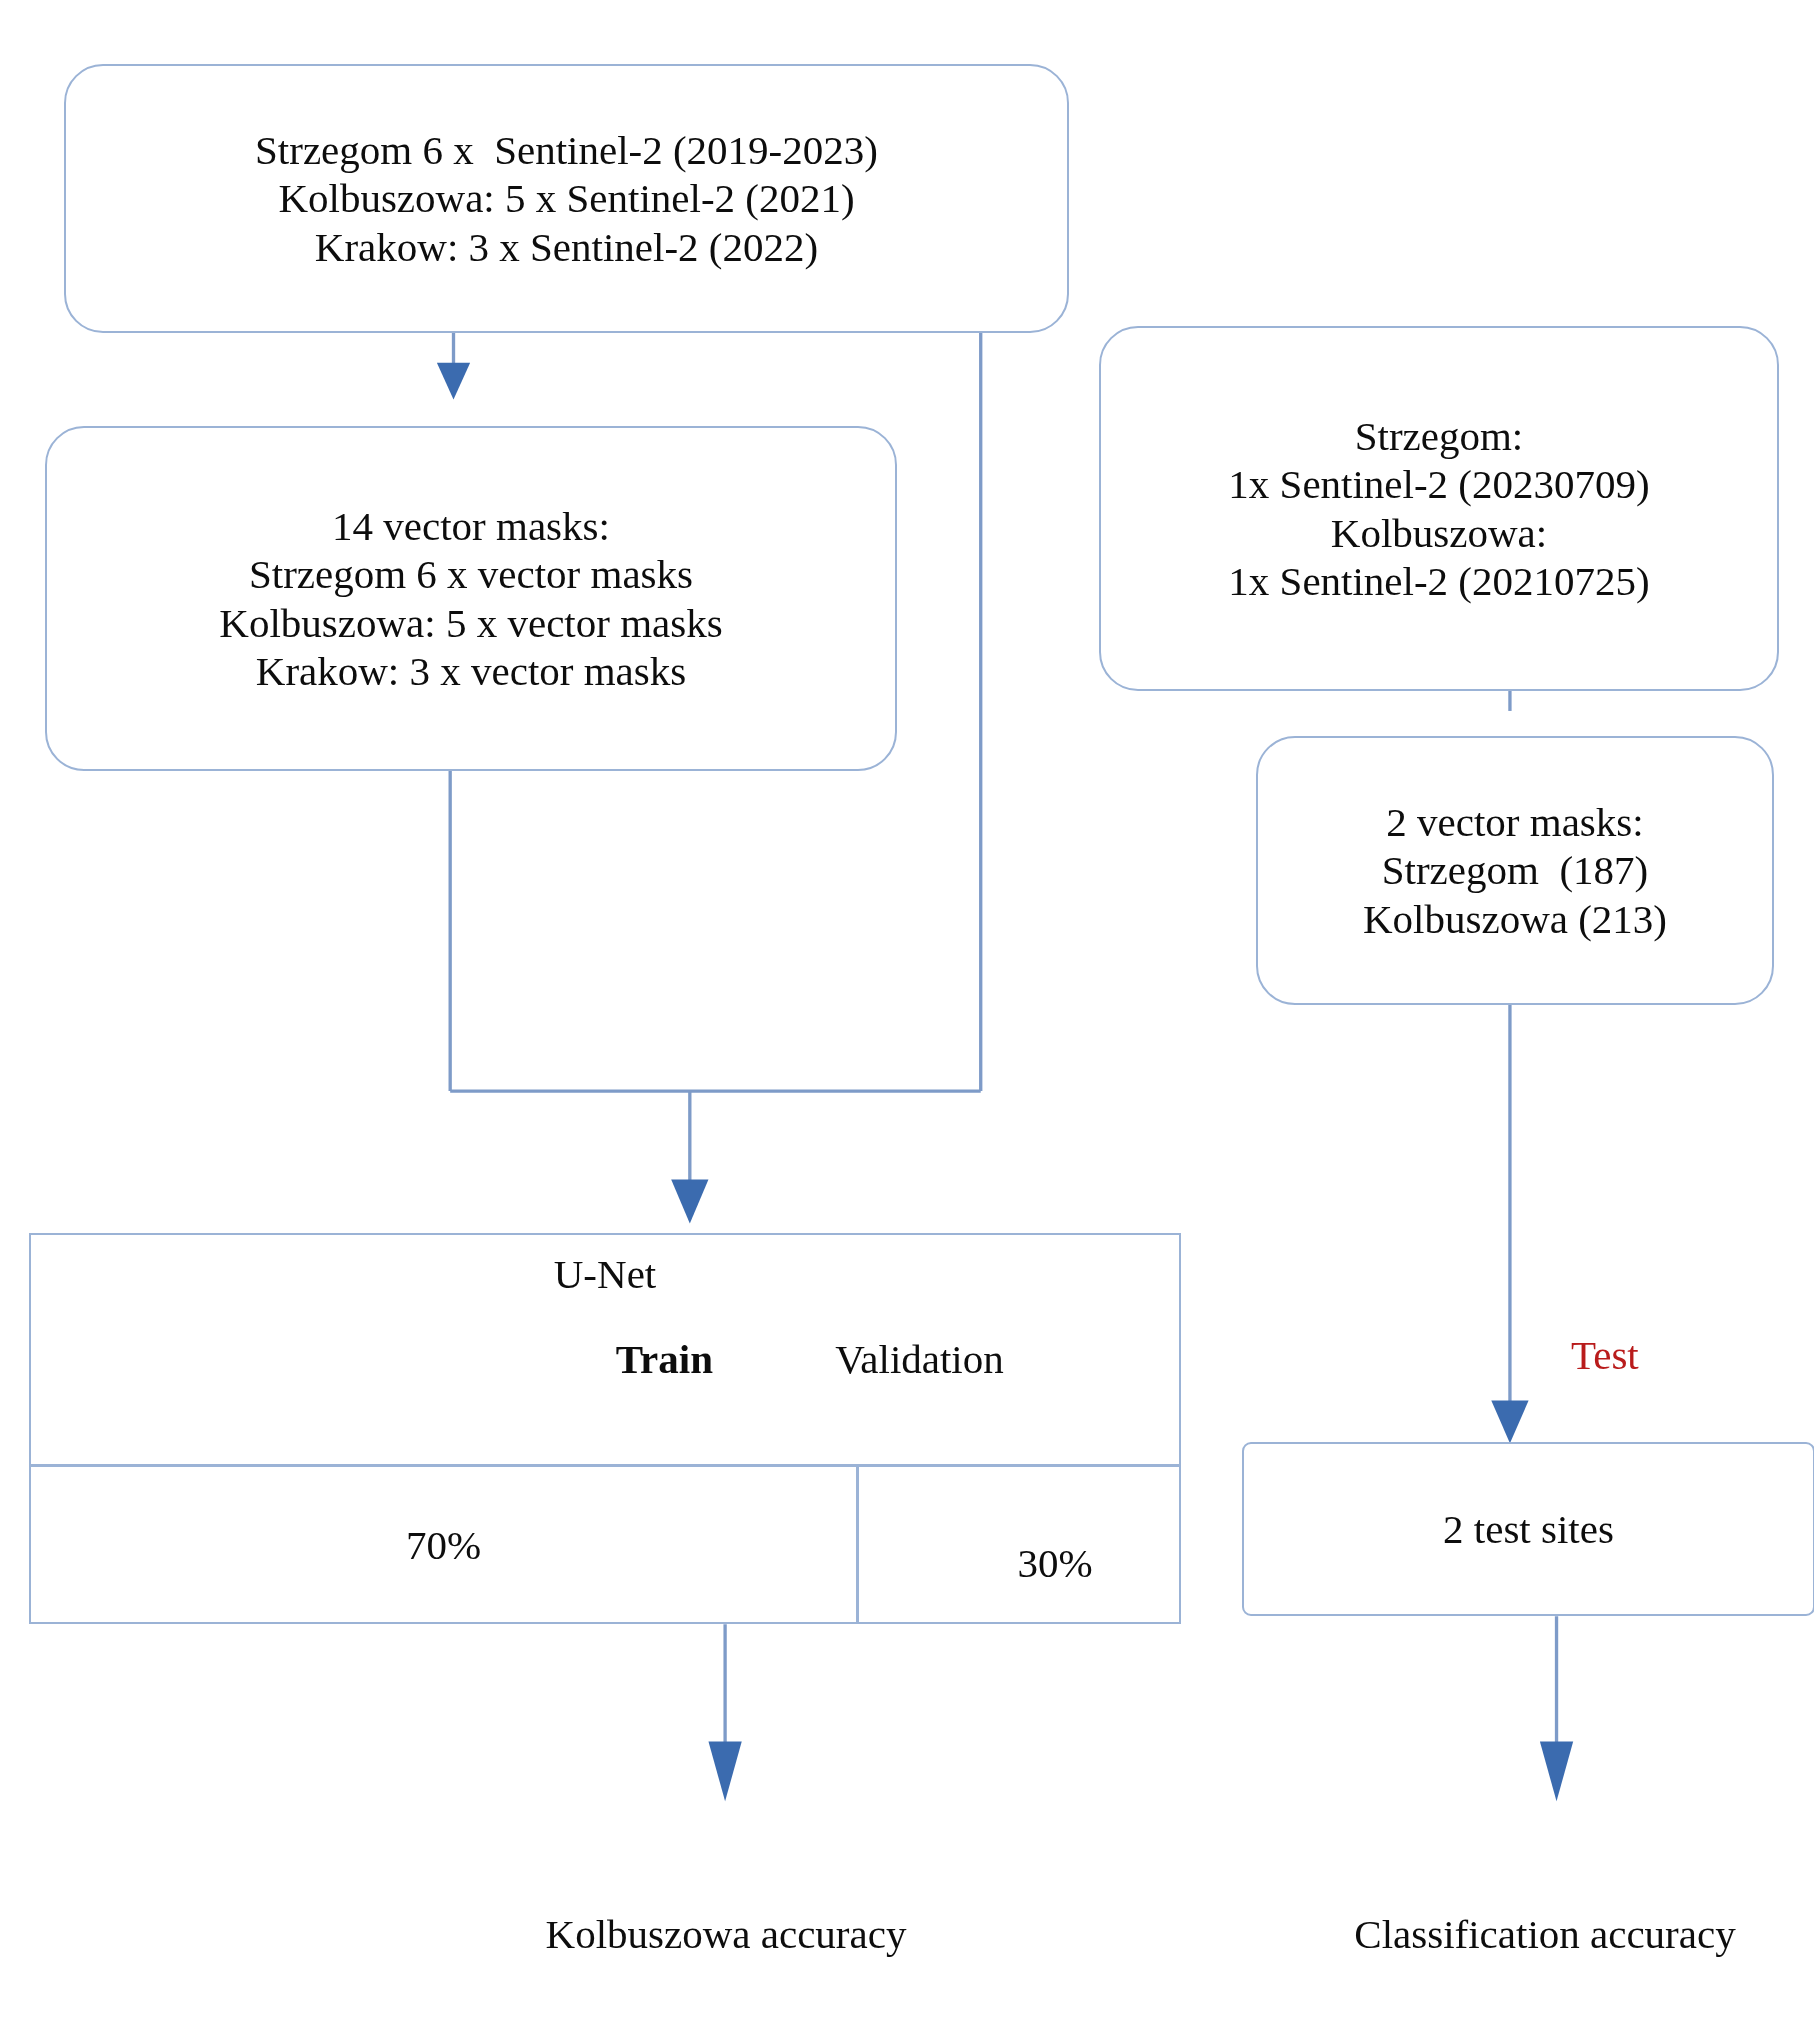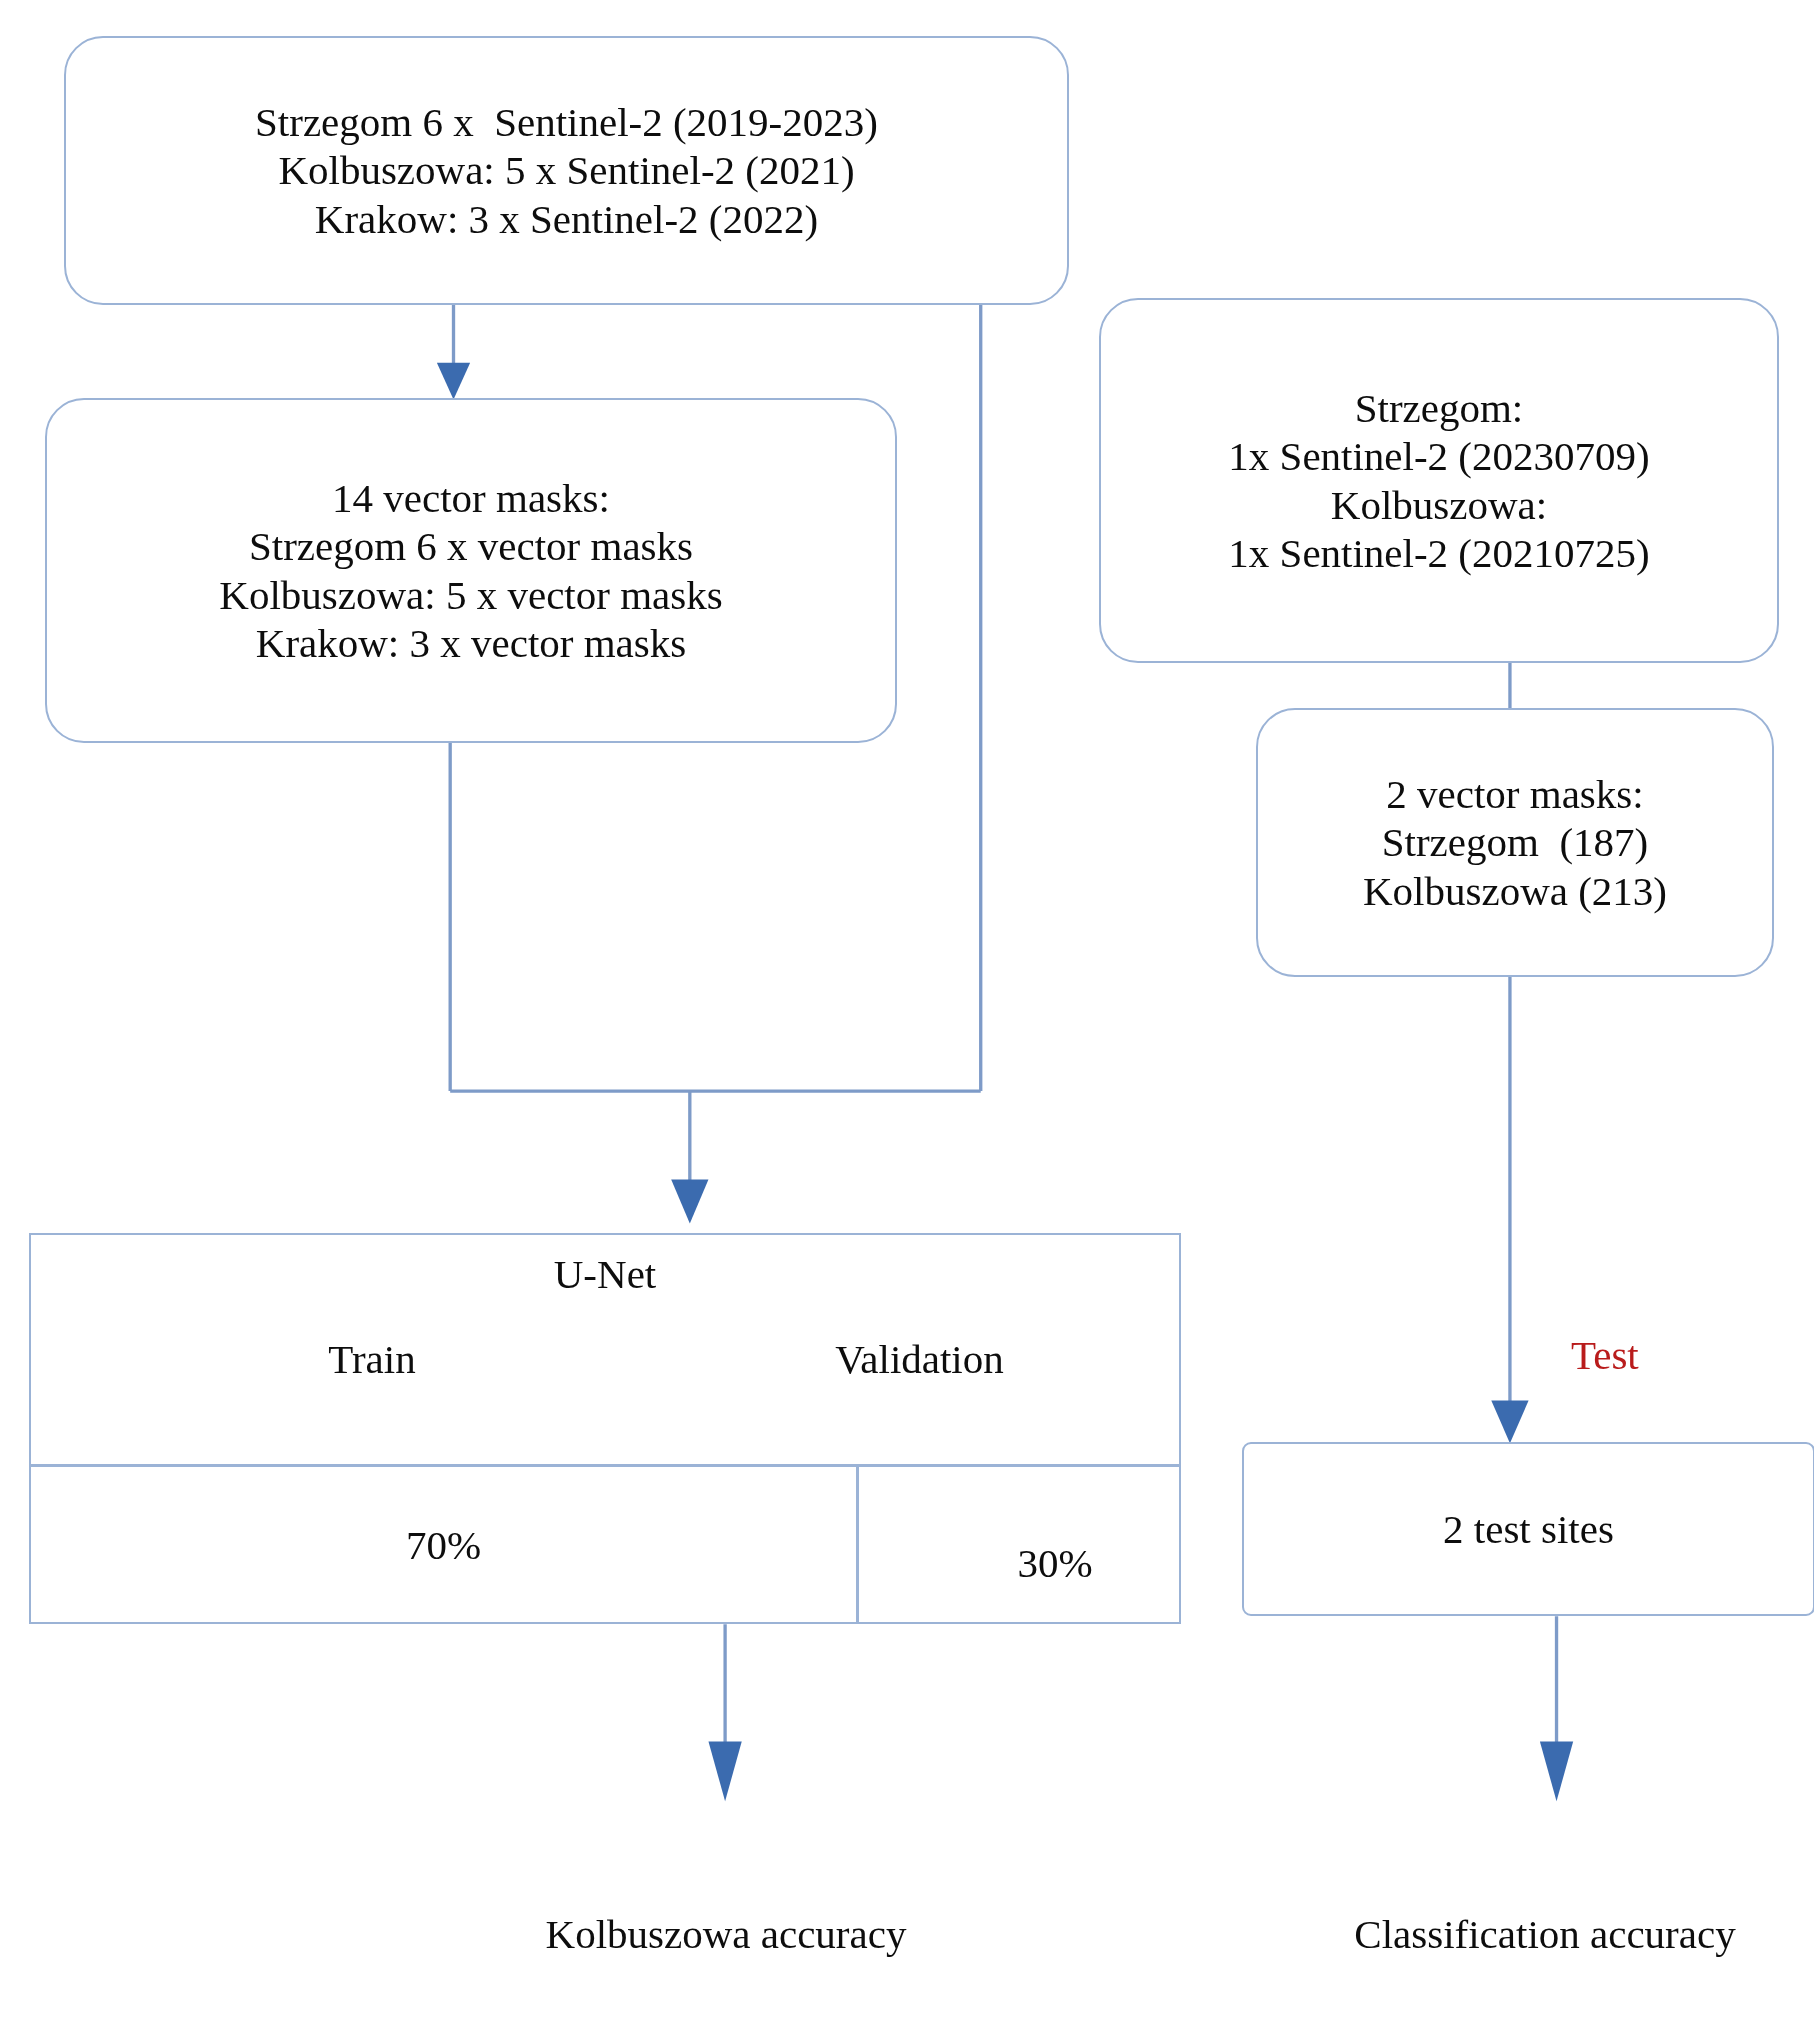--- a/index.html
+++ b/index.html
@@ -25,20 +25,21 @@
     flex-direction: column;
     align-items: center;
     justify-content: center;
     text-align: center;
     line-height: 1.18;
     font-size: 41px;
     white-space: pre;
   }
   .node.rounded {
     border-radius: 39px;
+    margin-top: 28px;
   }
   .node.square {
     border-radius: 9px;
     justify-content: center;
   }
   .node .line {
     display: block;
   }
   .plain-text {
     position: absolute;
@@ -157,21 +158,21 @@
   <div class="node rounded" style="left:1256px; top:708px; width:518px; height:269px;">
     <span class="line">2 vector masks:</span>
     <span class="line">Strzegom  (187)</span>
     <span class="line">Kolbuszowa (213)</span>
   </div>
 
   <div class="tbl" style="left:29px; top:1233px; width:1152px; height:391px;">
 
     <div style="position:absolute; left:0; top:0; right:0; height:229px;">
       <div style="position:absolute; left:0; right:0; top:14.6px; text-align:center; font-size:41px;">U-Net</div>
-      <div style="position:absolute; left:0; top:100px; width:682px; text-align:center; font-size:41px;">Train</div>
+      <div style="position:absolute; left:0; top:100px; width:682px; text-align:right; font-size:41px;font-weight:bold;">Train</div>
       <div style="position:absolute; left:682px; top:100px; width:413px; text-align:center; font-size:41px;">Validation</div>
     </div>
 
     <div class="divider-h" style="left:0; top:229px; width:1148px; height:3.3px;"></div>
 
     <div class="divider-v" style="left:825px; top:232px; width:2.7px; height:155px;"></div>
 
     <div style="position:absolute; left:0; top:232px; width:825px; height:155px; display:flex; align-items:center; justify-content:center; font-size:41px;">70%</div>
     <div style="position:absolute; left:828px; top:232px; width:320px; height:191px; display:flex; align-items:center; justify-content:center; font-size:41px;padding-left:36px;">30%</div>
   </div>

